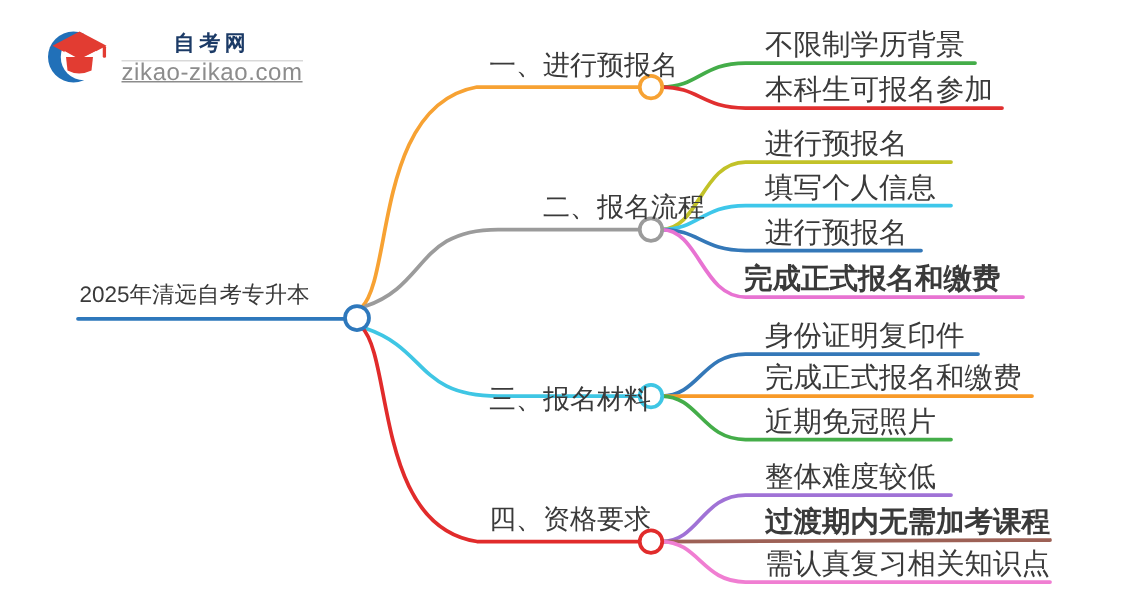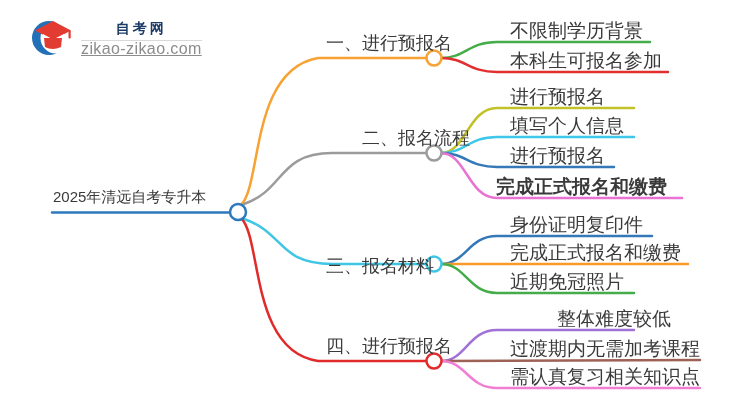--- a/index.html
+++ b/index.html
@@ -90,18 +90,18 @@
       <div class="node leaf-label" style="left: 510px; top: 50px;">本科生可报名参加</div>
       <div class="node branch-label" style="left: 326px; top: 126px; margin-left: 36px;">二、报名流程</div>
       <div class="node leaf-label" style="left: 510px; top: 86px;">进行预报名</div>
       <div class="node leaf-label" style="left: 510px; top: 115px;">填写个人信息</div>
       <div class="node leaf-label" style="left: 510px; top: 145px;">进行预报名</div>
       <div class="node leaf-label" style="left: 496px; top: 176px; font-weight: bold;">完成正式报名和缴费</div>
       <div class="node branch-label" style="left: 326px; top: 254px;">三、报名材料</div>
       <div class="node leaf-label" style="left: 510px; top: 214px;">身份证明复印件</div>
       <div class="node leaf-label" style="left: 510px; top: 242px;">完成正式报名和缴费</div>
       <div class="node leaf-label" style="left: 510px; top: 271px;">近期免冠照片</div>
-      <div class="node branch-label" style="left: 326px; top: 334px;">四、进行预报名</div>
-      <div class="node leaf-label" style="left: 510px; top: 308px; margin-left: 47px;">整体难度较低</div>
-      <div class="node leaf-label" style="left: 510px; top: 338px;">过渡期内无需加考课程</div>
+      <div class="node branch-label" style="left: 326px; top: 334px;">四、资格要求</div>
+      <div class="node leaf-label" style="left: 510px; top: 308px;">整体难度较低</div>
+      <div class="node leaf-label" style="left: 510px; top: 338px; font-weight: bold;">过渡期内无需加考课程</div>
       <div class="node leaf-label" style="left: 510px; top: 366px;">需认真复习相关知识点</div>
     </div>
 </div>
 
 </body></html>

